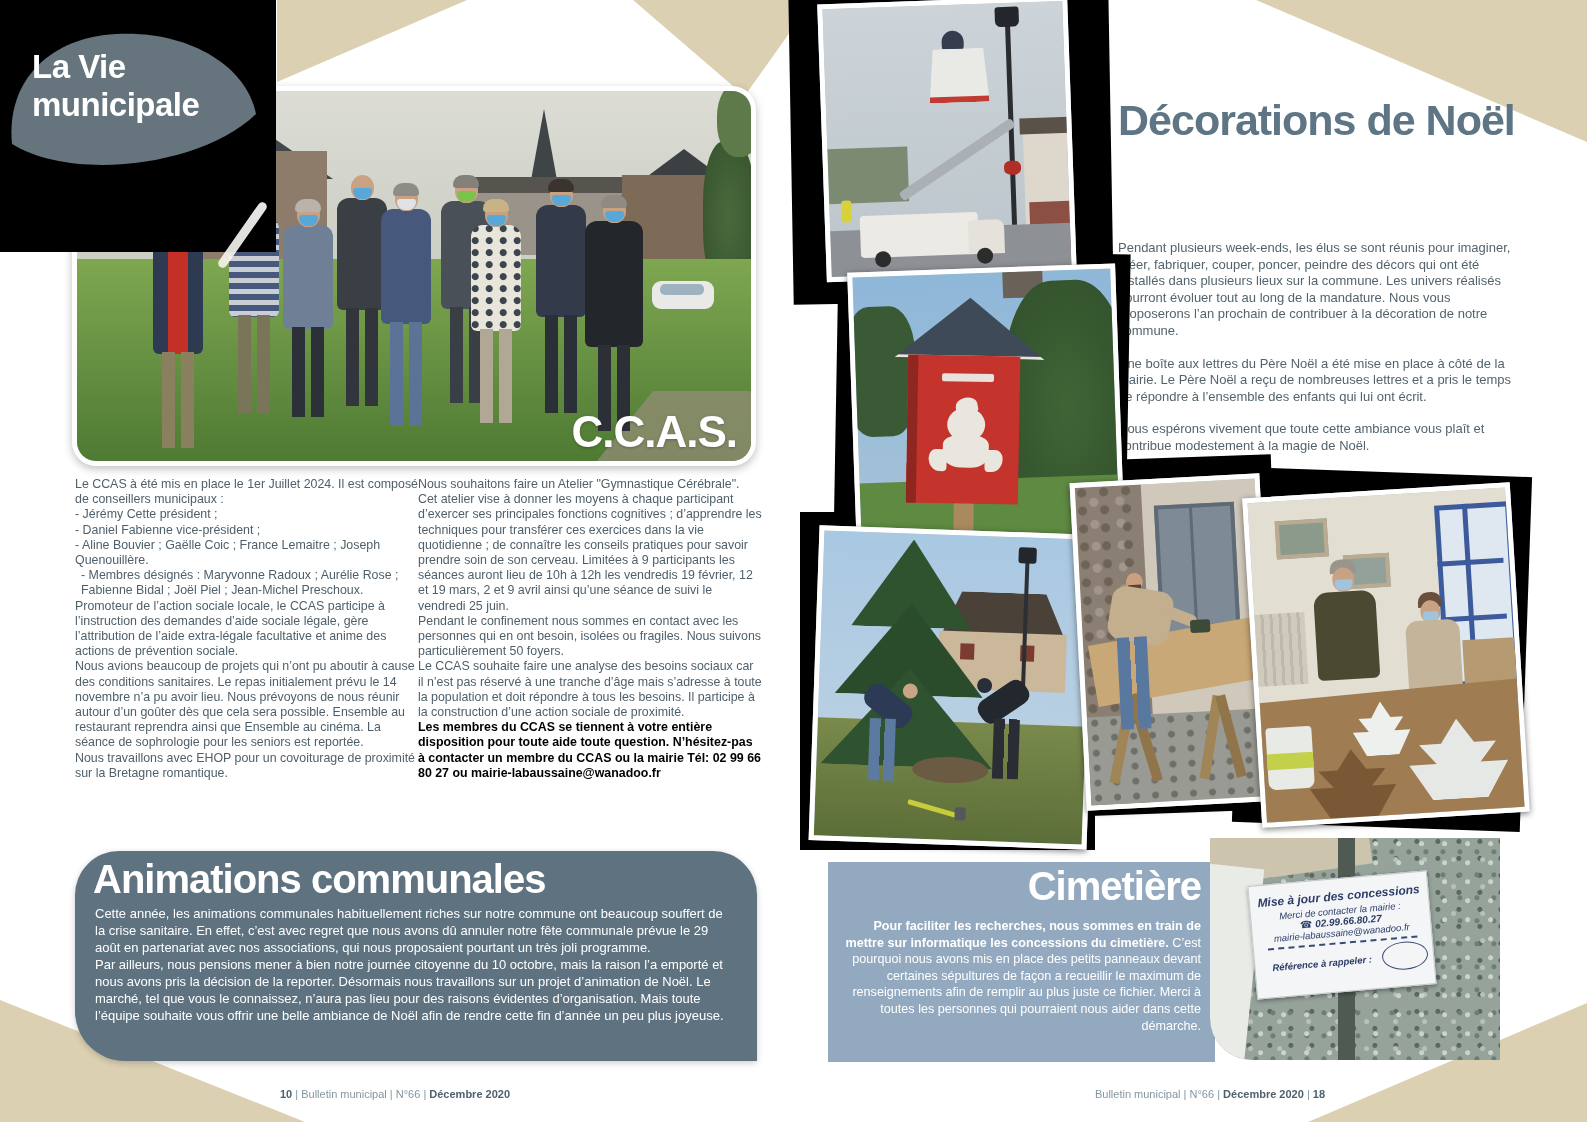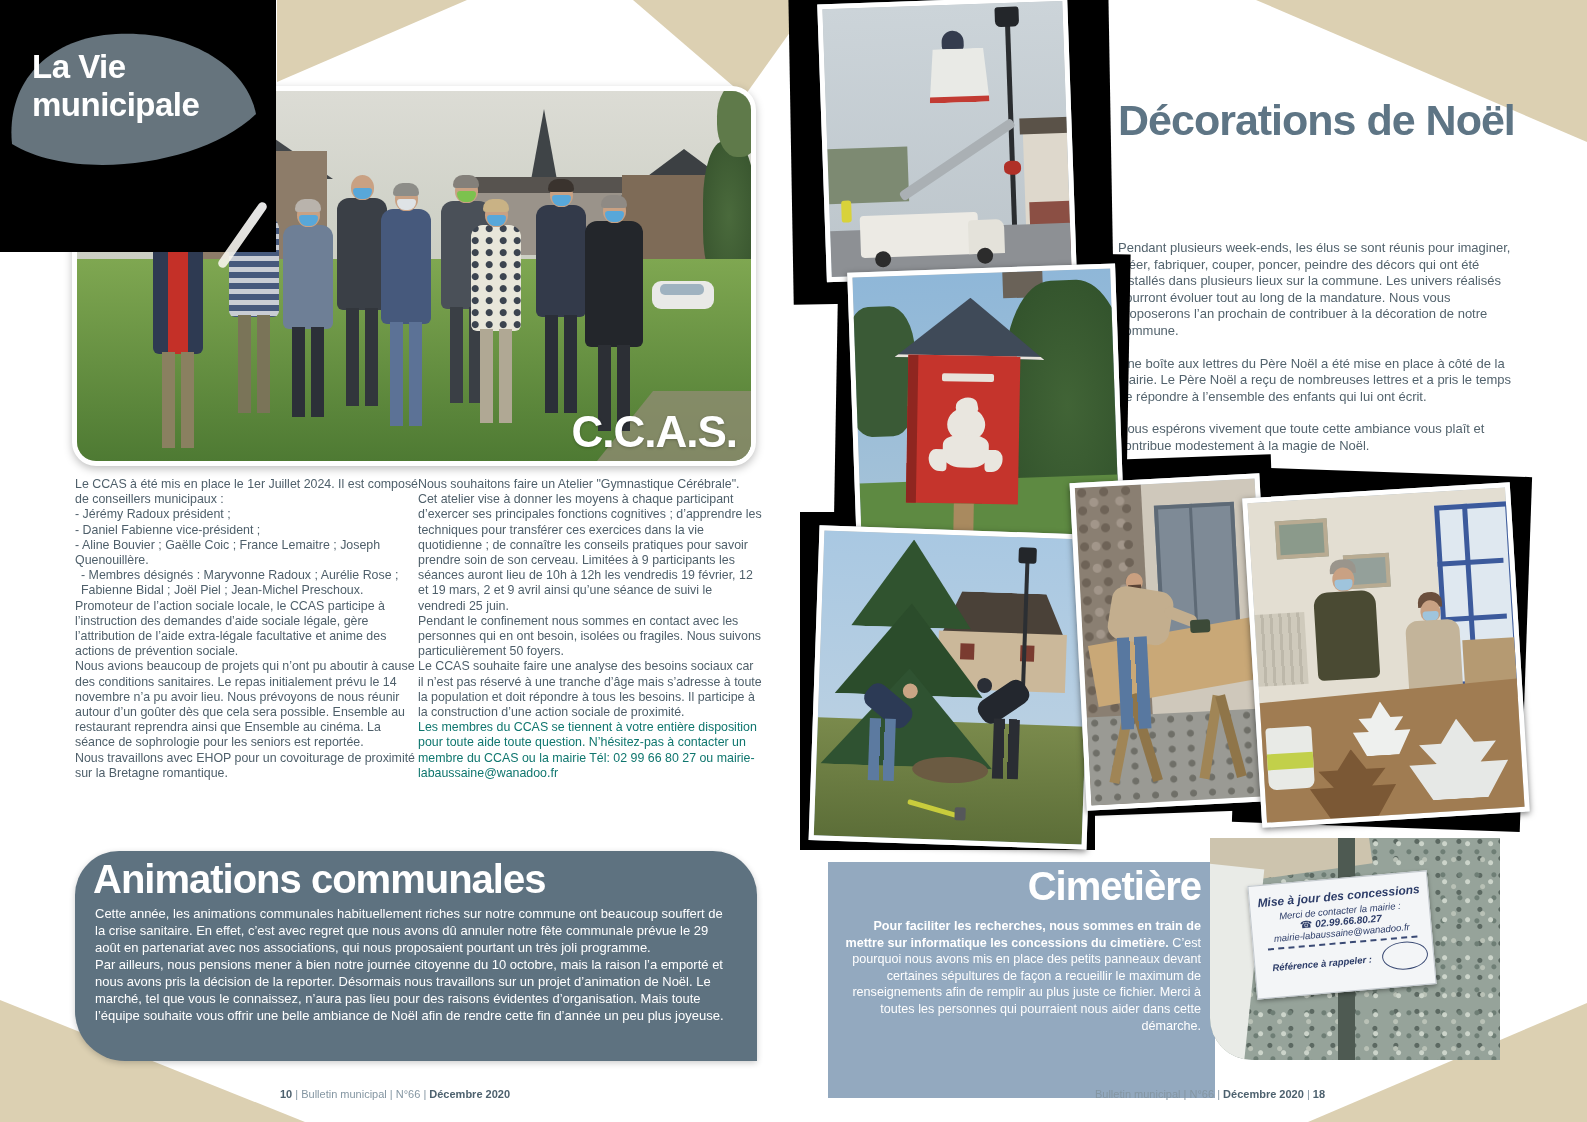--- a/index.html
+++ b/index.html
@@ -31,21 +31,21 @@
   .head{width:23px;height:25px;border-radius:50% 50% 46% 46%;background:#c9a183;position:relative;z-index:1;}
   .mask{width:19px;height:11px;border-radius:3px 3px 8px 8px;margin-top:-12px;position:relative;z-index:2;}
   .torso{width:50px;border-radius:12px 12px 6px 6px;margin-top:-1px;}
   .legs{width:32px;margin-top:-2px;background:linear-gradient(90deg,currentColor 0 42%,rgba(0,0,0,0) 42% 58%,currentColor 58% 100%);}
 
   
   .bodytext{color:#4e5f6a;font-size:12.4px;line-height:15.2px;}
   .bodytext p{margin:0;}
   #ccas-col1{left:75px;top:477px;width:344px;z-index:1;}
   #ccas-col2{left:418px;top:477px;width:344px;z-index:1;}
-  .boldpara{font-weight:normal;color:#0f766e;}
+  .boldpara{font-weight:bold;color:#000000;}
 
   
   #anim-box{left:75px;top:851px;width:682px;height:210px;background:#5e7280;border-radius:44px 44px 0 50px;
             z-index:2;color:#fff;padding:0;box-shadow:0 2px 6px rgba(0,0,0,.2);}
   #anim-title{left:18px;top:6px;font-size:40px;font-weight:bold;letter-spacing:-1px;}
   #anim-body{left:20px;top:54px;width:640px;font-size:13px;line-height:17px;}
   #anim-body p{margin:0;}
 
   
   .footer{color:#8496a2;font-size:11px;z-index:3;}
@@ -57,21 +57,21 @@
   #deco-title{left:1118px;top:96px;width:460px;font-size:43px;font-weight:bold;color:#5e7585;letter-spacing:-1px;z-index:1;}
   #deco-intro{left:1118px;top:158px;width:408px;font-size:13.4px;line-height:17px;font-weight:bold;color:#5a7181;z-index:1;}
   #deco-paras{left:1118px;top:240px;width:404px;font-size:13px;line-height:16.6px;color:#53636d;z-index:1;}
   #deco-paras p{margin:0 0 16px 0;}
 
   
   .backing{position:absolute;background:#000;z-index:4;}
   .photo{position:absolute;border:5px solid #fff;overflow:hidden;z-index:5;background:#bcc4c8;box-shadow:0 2px 6px rgba(0,0,0,.5);}
 
   
-  #cim-box{left:828px;top:862px;width:387px;height:236px;background:#93a9bf;z-index:2;color:#fff;}
+  #cim-box{left:828px;top:862px;width:387px;height:200px;background:#93a9bf;z-index:2;color:#fff;}
   #cim-title{right:14px;top:2px;font-size:40px;font-weight:bold;letter-spacing:-1px;}
   #cim-body{right:14px;top:56px;width:356px;font-size:12.6px;line-height:16.6px;text-align:right;}
   #cemetery-photo{left:1210px;top:838px;width:290px;height:222px;overflow:hidden;z-index:3;border-radius:0 0 0 42px;
       background-color:#96a39a;
       background-image:radial-gradient(circle at 20% 30%,#ccd4ca 0 2px,rgba(0,0,0,0) 3px),
                        radial-gradient(circle at 70% 60%,#6e7e75 0 2px,rgba(0,0,0,0) 3px),
                        radial-gradient(circle at 40% 80%,#b9c1b6 0 2px,rgba(0,0,0,0) 3px),
                        radial-gradient(circle at 85% 20%,#5c6962 0 2px,rgba(0,0,0,0) 3px);
       background-size:23px 19px,17px 23px,29px 27px,21px 17px;}
   #sign{left:42px;top:40px;width:178px;height:112px;background:#f3f5f7;border:1px solid #c2c8cd;
@@ -183,21 +183,21 @@
   <svg class="abs" id="leaf-svg" width="256" height="148" viewBox="0 0 256 148">
     <path d="M 8,118 C 2,58 42,12 112,8 C 182,4 242,38 252,88 C 198,140 70,156 8,118 Z" fill="#66747d"></path>
   </svg>
   <div class="abs" id="leaf-text">
     <div>La Vie</div>
     <div>municipale</div>
   </div>
 
   <div class="abs bodytext" id="ccas-col1">
     <p>Le CCAS à été mis en place le 1er Juillet 2024. Il est composé de conseillers municipaux :</p>
-    <p>- Jérémy Radoux président ;</p>
+    <p>- Jérémy Cette président ;</p>
     <p>- Daniel Fabienne vice-président ;</p>
     <p>- Aline Bouvier ; Gaëlle Coic ; France Lemaitre ; Joseph Quenouillère.</p>
     <p style="padding-left:6px;">- Membres désignés : Maryvonne Radoux ; Aurélie Rose ; Fabienne Bidal ; Joël Piel ; Jean-Michel Preschoux.</p>
     <p>Promoteur de l’action sociale locale, le CCAS participe à l’instruction des demandes d’aide sociale légale, gère l’attribution de l’aide extra-légale facultative et anime des actions de prévention sociale.</p>
     <p>Nous avions beaucoup de projets qui n’ont pu aboutir à cause des conditions sanitaires. Le repas initialement prévu le 14 novembre n’a pu avoir lieu. Nous prévoyons de nous réunir autour d’un goûter dès que cela sera possible. Ensemble au restaurant reprendra ainsi que Ensemble au cinéma. La séance de sophrologie pour les seniors est reportée.</p>
     <p>Nous travaillons avec EHOP pour un covoiturage de proximité sur la Bretagne romantique.</p>
   </div>
   <div class="abs bodytext" id="ccas-col2">
     <p>Nous souhaitons faire un Atelier "Gymnastique Cérébrale". Cet atelier vise à donner les moyens à chaque participant d’exercer ses principales fonctions cognitives ; d’apprendre les techniques pour transférer ces exercices dans la vie quotidienne ; de connaître les conseils pratiques pour savoir prendre soin de son cerveau. Limitées à 9 participants les séances auront lieu de 10h à 12h les vendredis 19 février, 12 et 19 mars, 2 et 9 avril ainsi qu’une séance de suivi le vendredi 25 juin.</p>
     <p>Pendant le confinement nous sommes en contact avec les personnes qui en ont besoin, isolées ou fragiles. Nous suivons particulièrement 50 foyers.</p>

